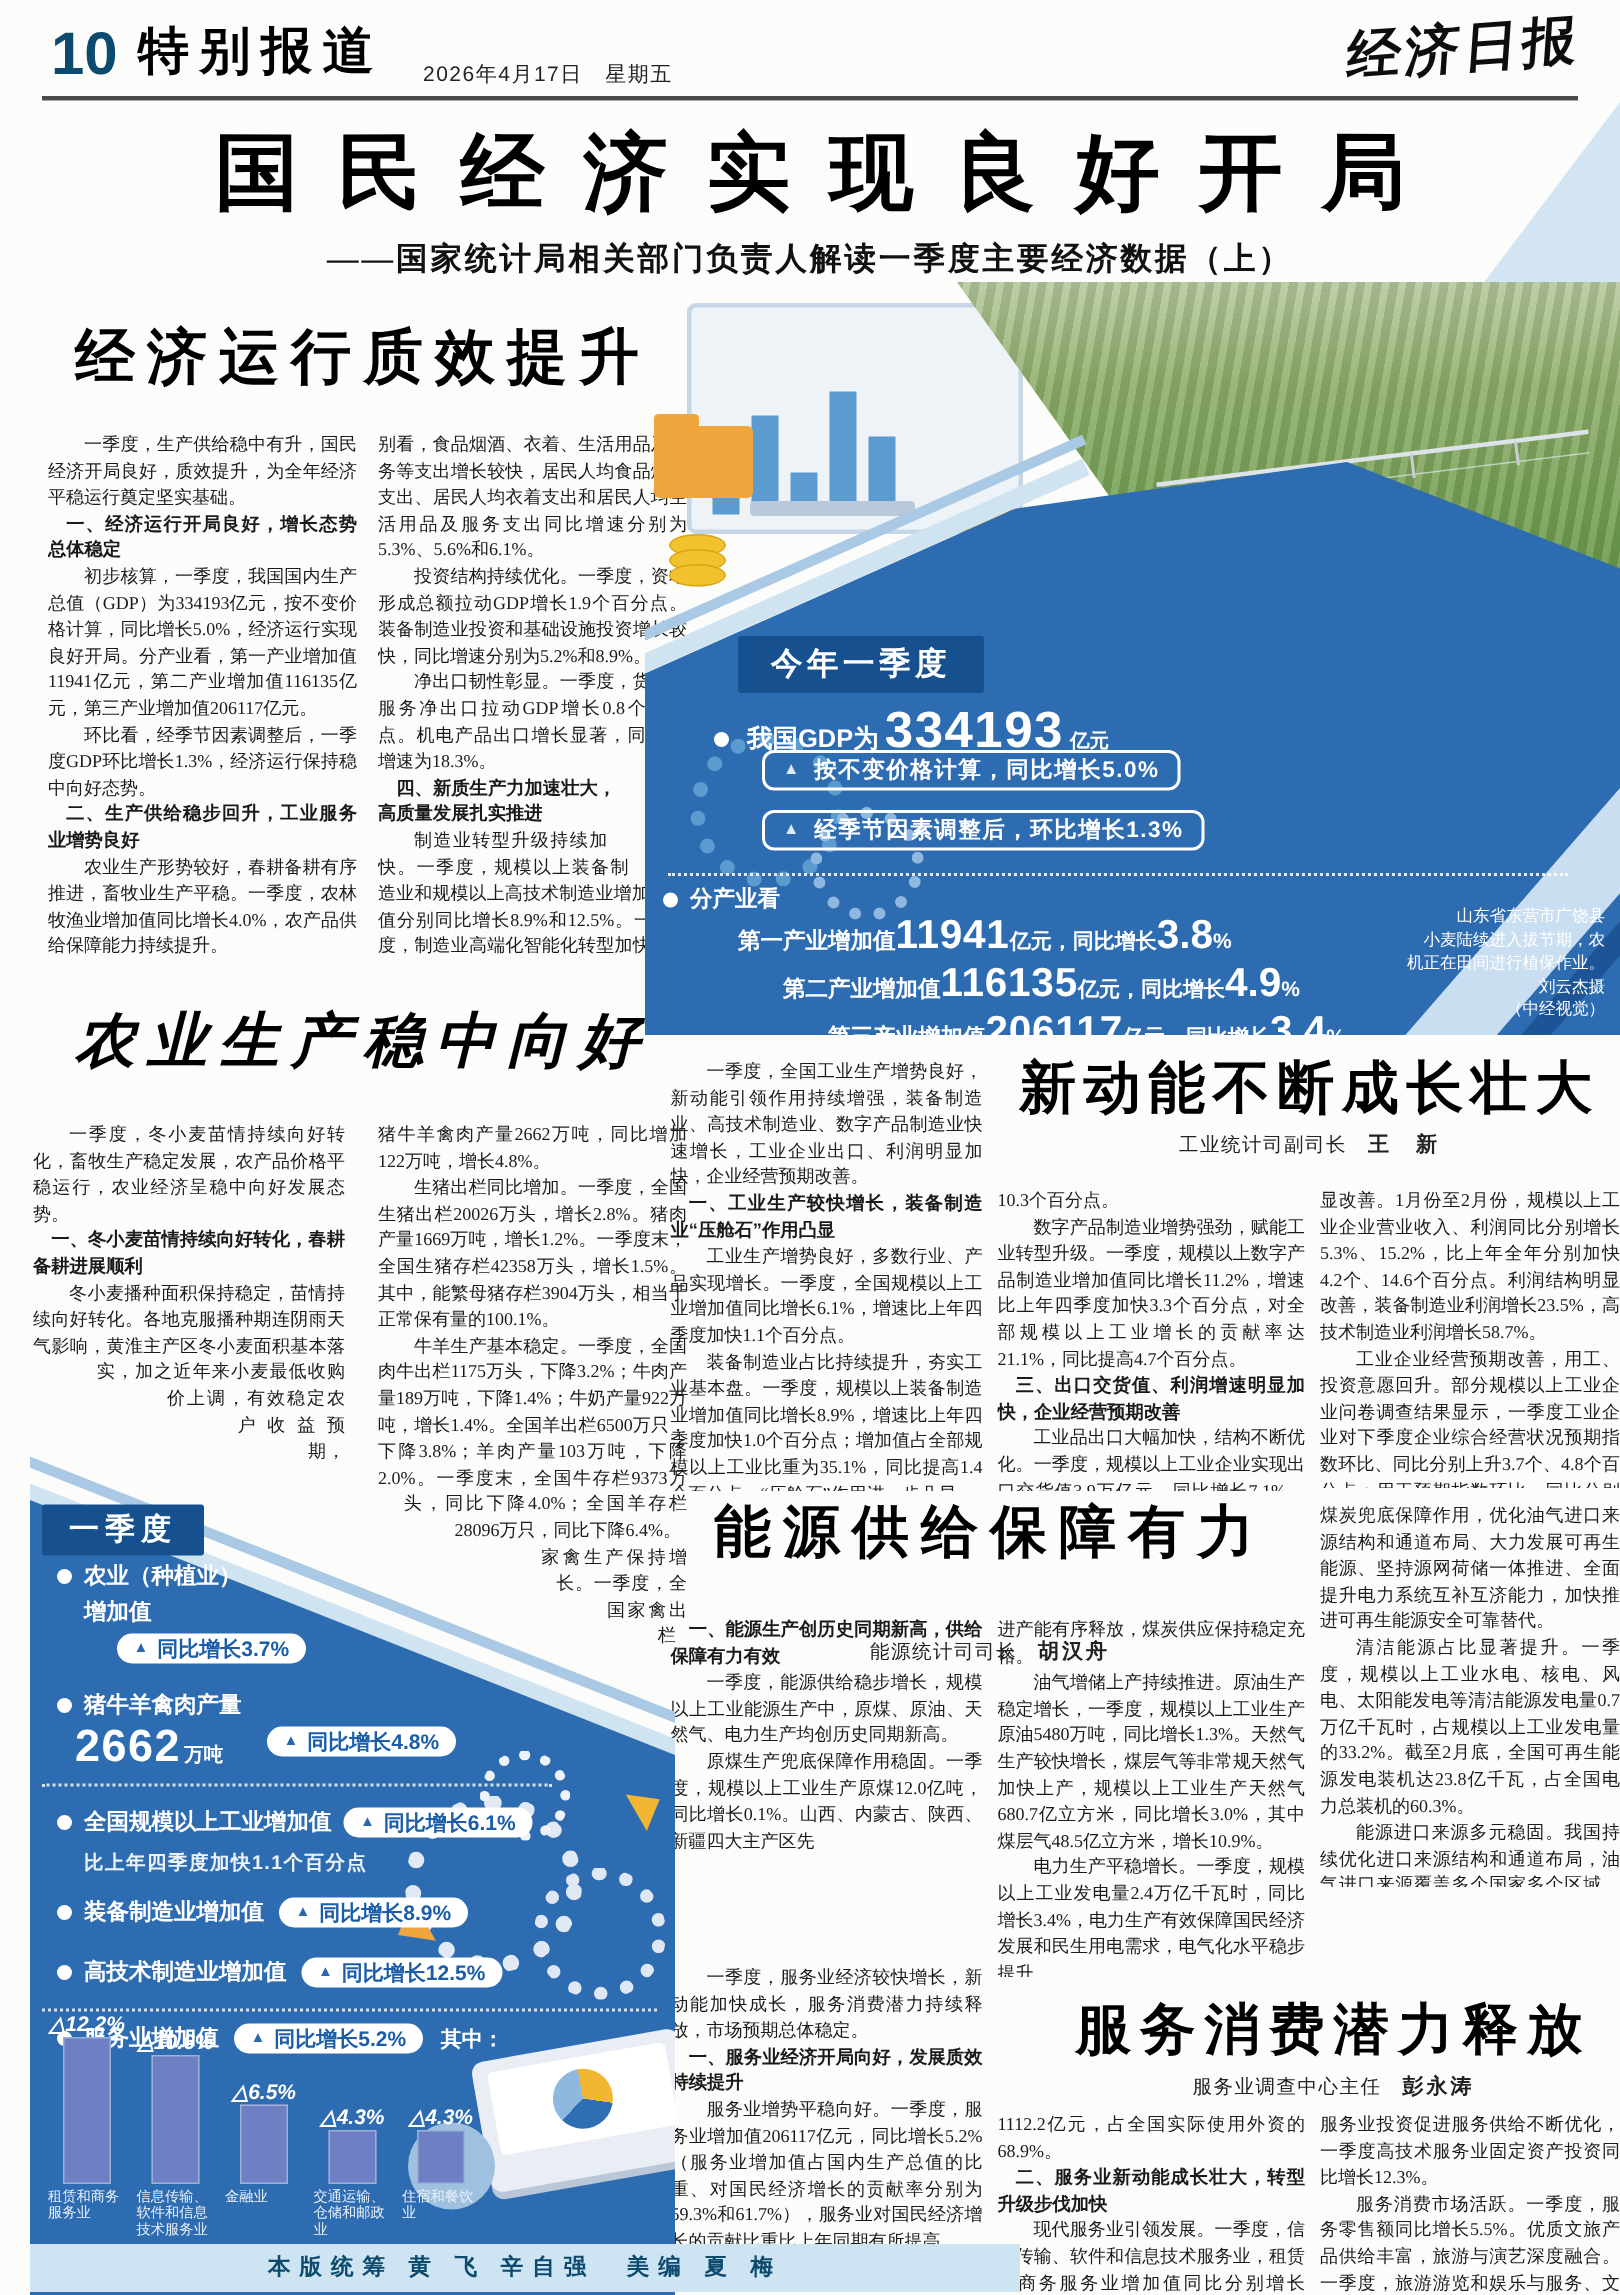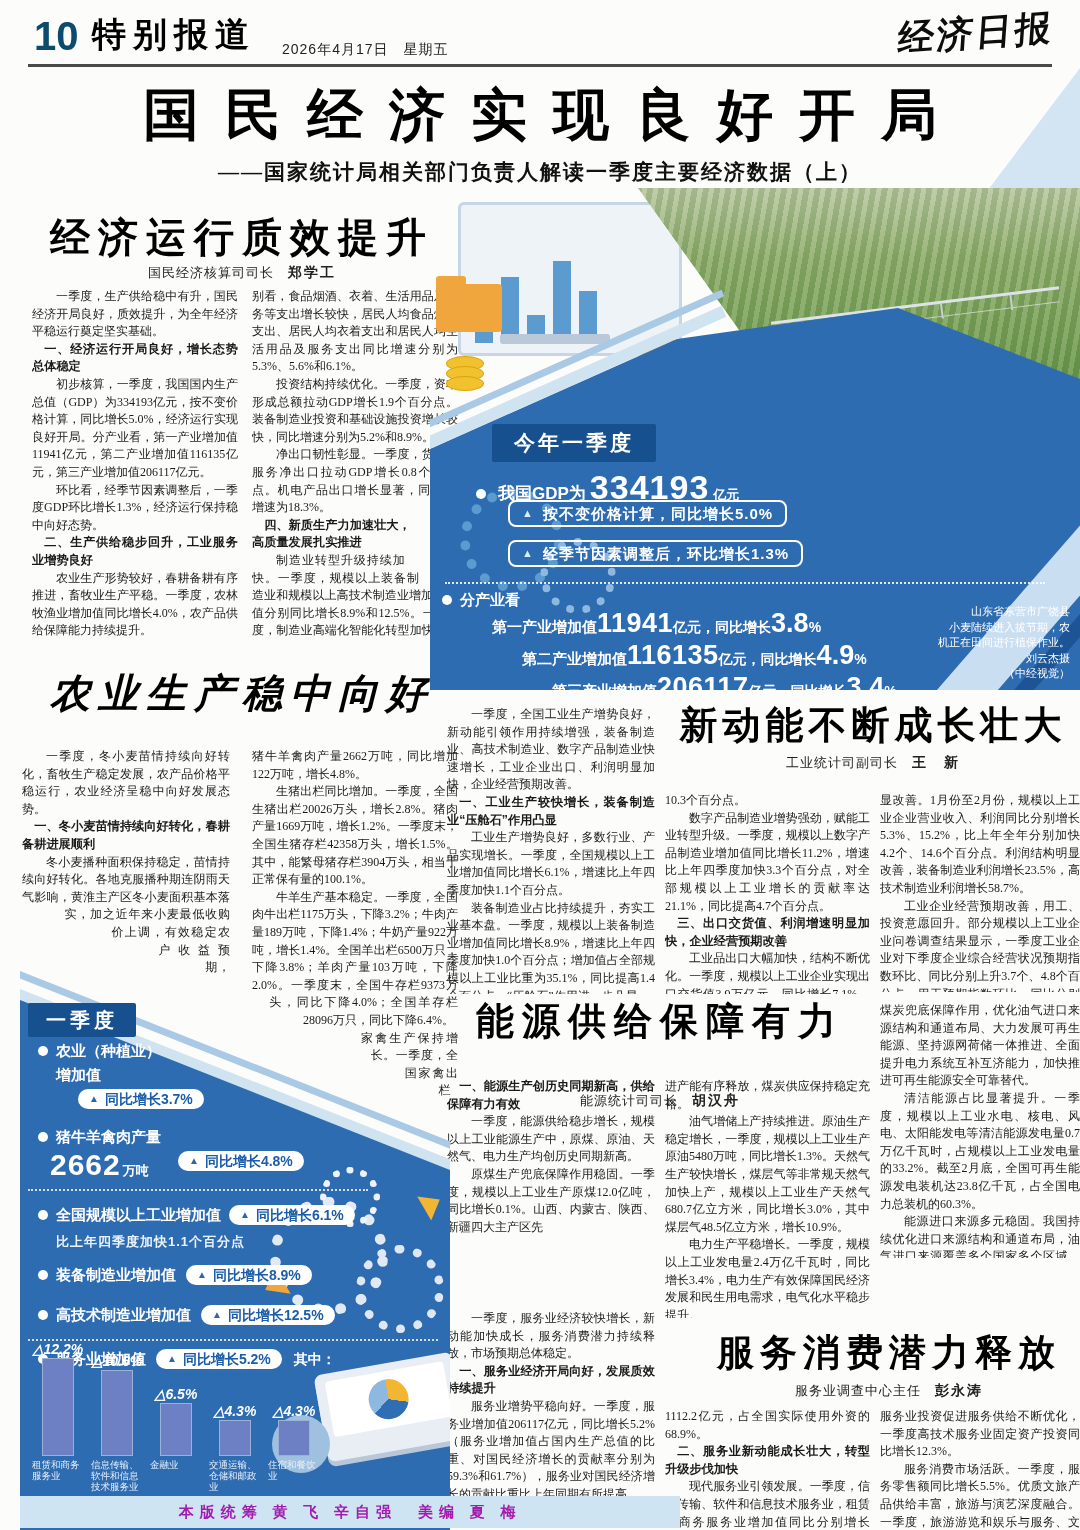--- a/index.html
+++ b/index.html
@@ -108,41 +108,38 @@
   .laptop{position:absolute;left:300px;top:418px;width:140px;height:88px;background:#e9eef5;border-radius:8px;
           transform:rotate(-10deg);box-shadow:0 5px 0 #b9c7d8;z-index:5;}
   .screen{margin:8px 10px;height:56px;background:#fff;border-radius:4px;display:flex;align-items:center;justify-content:center;gap:8px;}
   .pie{width:40px;height:40px;border-radius:50%;background:conic-gradient(#f2b632 0 30%,#2f6db5 30% 65%,#8fb8e0 65% 100%);}
   .disc{position:absolute;left:252px;top:470px;width:58px;height:58px;border-radius:50%;z-index:5;
         background:radial-gradient(circle at 50% 50%,#fff 0 8px,#9fc0de 9px 100%);}
   .orange-arrow{position:absolute;z-index:6;width:0;height:0;border-style:solid;}
   
   .strip{position:absolute;left:20px;top:1496px;width:660px;height:32px;background:#cfe4f2;z-index:7;
          display:flex;align-items:center;justify-content:center;}
-  .strip span{font:700 15px/1 "Liberation Serif",serif;letter-spacing:6px;color:#a21caf;}
+  .strip span{font:700 15px/1 "Liberation Serif",serif;letter-spacing:6px;color:#0c4a6e;}
 </style>
 </head>
 <body>
 
 <div class="page">
 
   <div class="pagenum">10</div>
   <div class="secname">特别报道</div>
   <div class="hdate">2026年4月17日　星期五</div>
   <div class="masthead">经济日报</div>
   <div class="hrule"></div>
   <div class="corner-tri"></div>
 
   <div class="main-title">国民经济实现良好开局</div>
   <div class="sub-title">——国家统计局相关部门负责人解读一季度主要经济数据（上）</div>
 
   <div class="art-title" style="left:42px;top:210px;width:400px;font-size:40px;letter-spacing:8px;">经济运行质效提升</div>
-  <div class="byline" style="left:42px;top:264px;width:400px;">
-    <span>国民经济核算司司长</span>　<b>郑学工</b>
-  </div>
   <div class="col" style="left:32px;top:288px;width:206px;height:352px;">
       <p class="para">一季度，生产供给稳中有升，国民经济开局良好，质效提升，为全年经济平稳运行奠定坚实基础。</p>
       <p class="para sub">一、经济运行开局良好，增长态势总体稳定</p>
       <p class="para">初步核算，一季度，我国国内生产总值（GDP）为334193亿元，按不变价格计算，同比增长5.0%，经济运行实现良好开局。分产业看，第一产业增加值11941亿元，第二产业增加值116135亿元，第三产业增加值206117亿元。</p>
       <p class="para">环比看，经季节因素调整后，一季度GDP环比增长1.3%，经济运行保持稳中向好态势。</p>
       <p class="para sub">二、生产供给稳步回升，工业服务业增势良好</p>
       <p class="para">农业生产形势较好，春耕备耕有序推进，畜牧业生产平稳。一季度，农林牧渔业增加值同比增长4.0%，农产品供给保障能力持续提升。</p>
       <p class="para">工业保持较快增长，增加值同比增长6.1%，其中制造业生产加快，增加值同比增长6.3%。</p>
     </div>
   <div class="col" style="left:252px;top:288px;width:206px;height:352px;">

